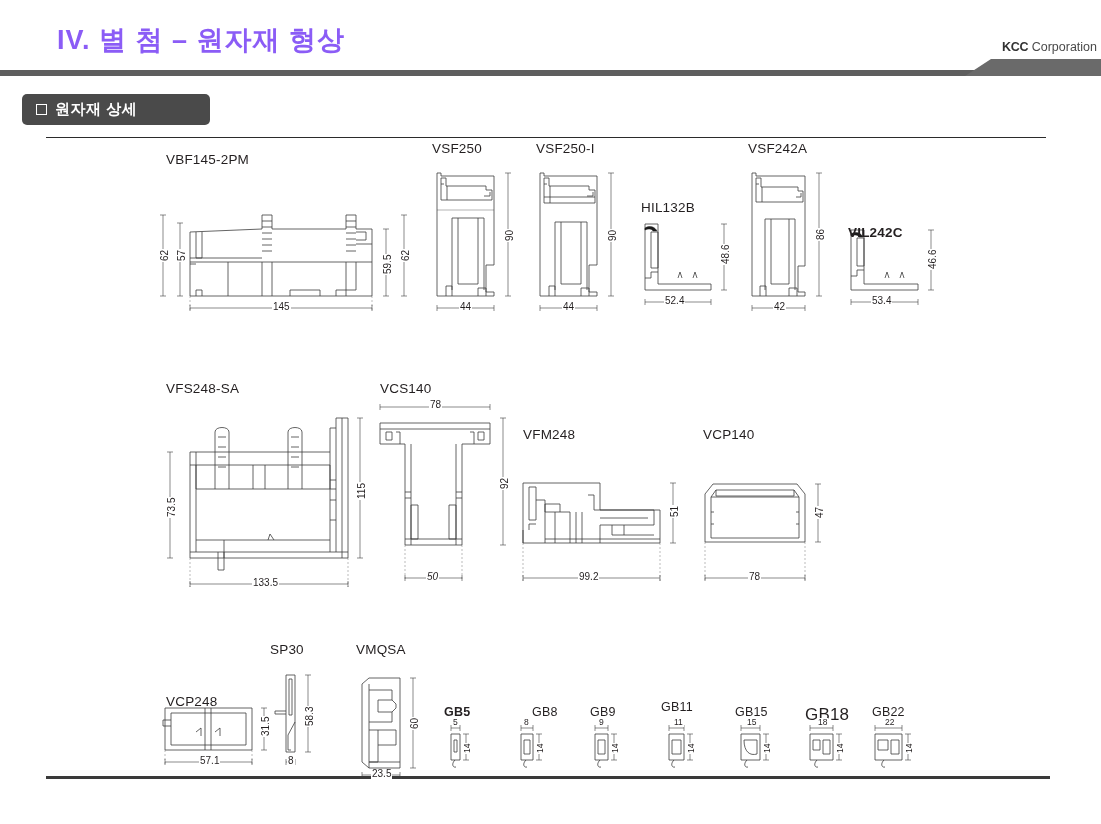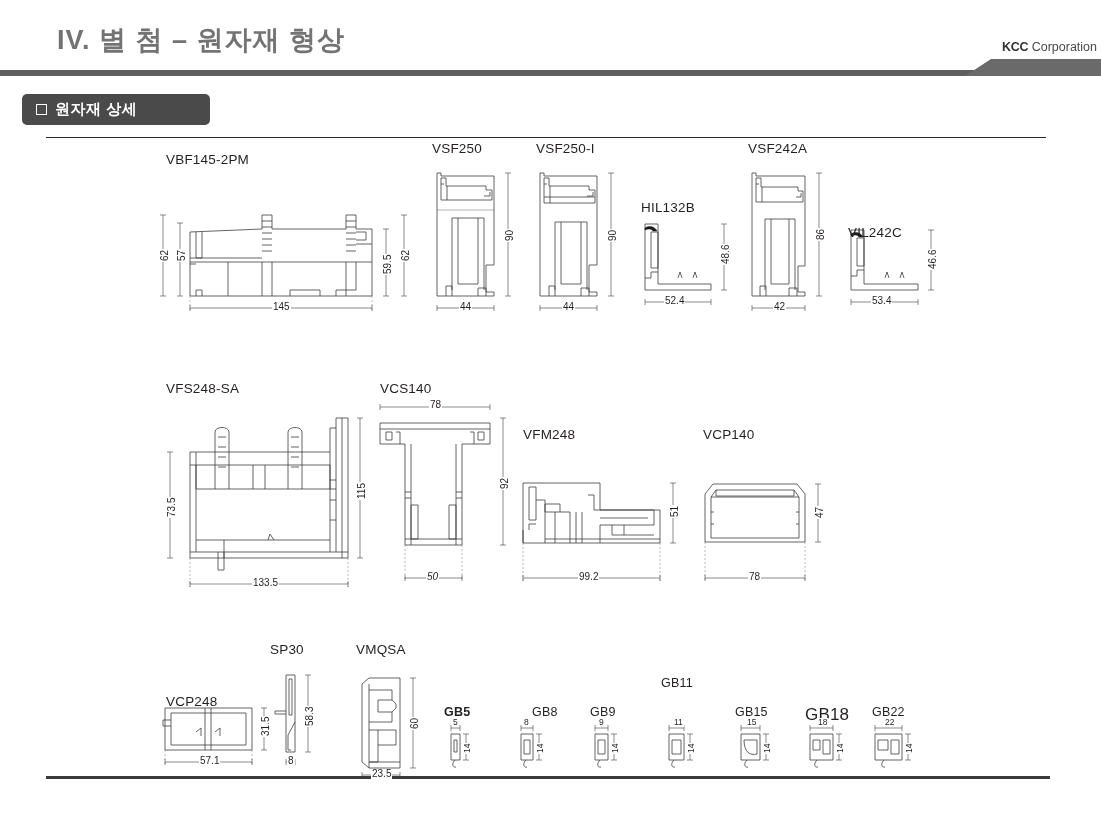--- a/index.html
+++ b/index.html
@@ -3,21 +3,21 @@
 <meta charset="utf-8">
 <style>
   html,body{margin:0;padding:0;background:#ffffff;}
   body{width:1101px;height:824px;position:relative;overflow:hidden;
        font-family:"Liberation Sans","DejaVu Sans",sans-serif;color:#231f20;}
 
   
   .page-title{
     position:absolute;left:57px;top:22px;
     font-size:27px;font-weight:bold;letter-spacing:1px;
-    color:#737373;white-space:nowrap;
+    color:#8b5cf6;white-space:nowrap;
   }
   .header-rule{
     position:absolute;left:0;top:70px;width:1101px;height:6px;
     background:#5e5e5e;
   }
   .header-rule-thin{
     position:absolute;left:0;top:76px;width:1101px;height:2px;
     background:#ffffff;
   }
   .logo-band{
@@ -355,35 +355,35 @@
   </g>
 
   </g>
 </svg>
 
 <div class="lbl" style="left:166px;top:152px;">VBF145-2PM</div>
 <div class="lbl" style="left:432px;top:141px;">VSF250</div>
 <div class="lbl" style="left:536px;top:141px;">VSF250-I</div>
 <div class="lbl" style="left:641px;top:200px;">HIL132B</div>
 <div class="lbl" style="left:748px;top:141px;">VSF242A</div>
-<div class="lbl" style="left:848px;top:225px;">VIL242C</div>
+<div class="lbl" style="left:848px;top:225px;font-weight:bold;">VIL242C</div>
 
 <div class="lbl" style="left:166px;top:381px;">VFS248-SA</div>
 <div class="lbl" style="left:380px;top:381px;">VCS140</div>
 <div class="lbl" style="left:523px;top:427px;">VFM248</div>
 <div class="lbl" style="left:703px;top:427px;">VCP140</div>
 
 <div class="lbl" style="left:166px;top:646px;margin-top:48px;">VCP248</div>
 <div class="lbl" style="left:270px;top:642px;">SP30</div>
 <div class="lbl" style="left:356px;top:642px;">VMQSA</div>
 
 <div class="lbl" style="left:444px;top:705px;font-size:12.5px;font-weight:bold;">GB5</div>
 <div class="lbl" style="left:516px;top:705px;font-size:12.5px;margin-left:16px;">GB8</div>
 <div class="lbl" style="left:590px;top:705px;font-size:12.5px;">GB9</div>
-<div class="lbl" style="left:661px;top:676px;font-size:12.5px;">GB11</div>
+<div class="lbl" style="left:661px;top:700px;font-size:12.5px;">GB11</div>
 <div class="lbl" style="left:735px;top:705px;font-size:12.5px;">GB15</div>
 <div class="lbl" style="left:805px;top:705px;font-size:17px;">GB18</div>
 <div class="lbl" style="left:872px;top:705px;font-size:12.5px;">GB22</div>
 
 <div class="dim vert" style="left:160px;top:262px;">62</div>
 <div class="dim vert" style="left:177px;top:262px;">57</div>
 <div class="dim vert" style="left:383px;top:275px;">59.5</div>
 <div class="dim vert" style="left:401px;top:262px;">62</div>
 <div class="dim" style="left:272px;top:302px;">145</div>
 

